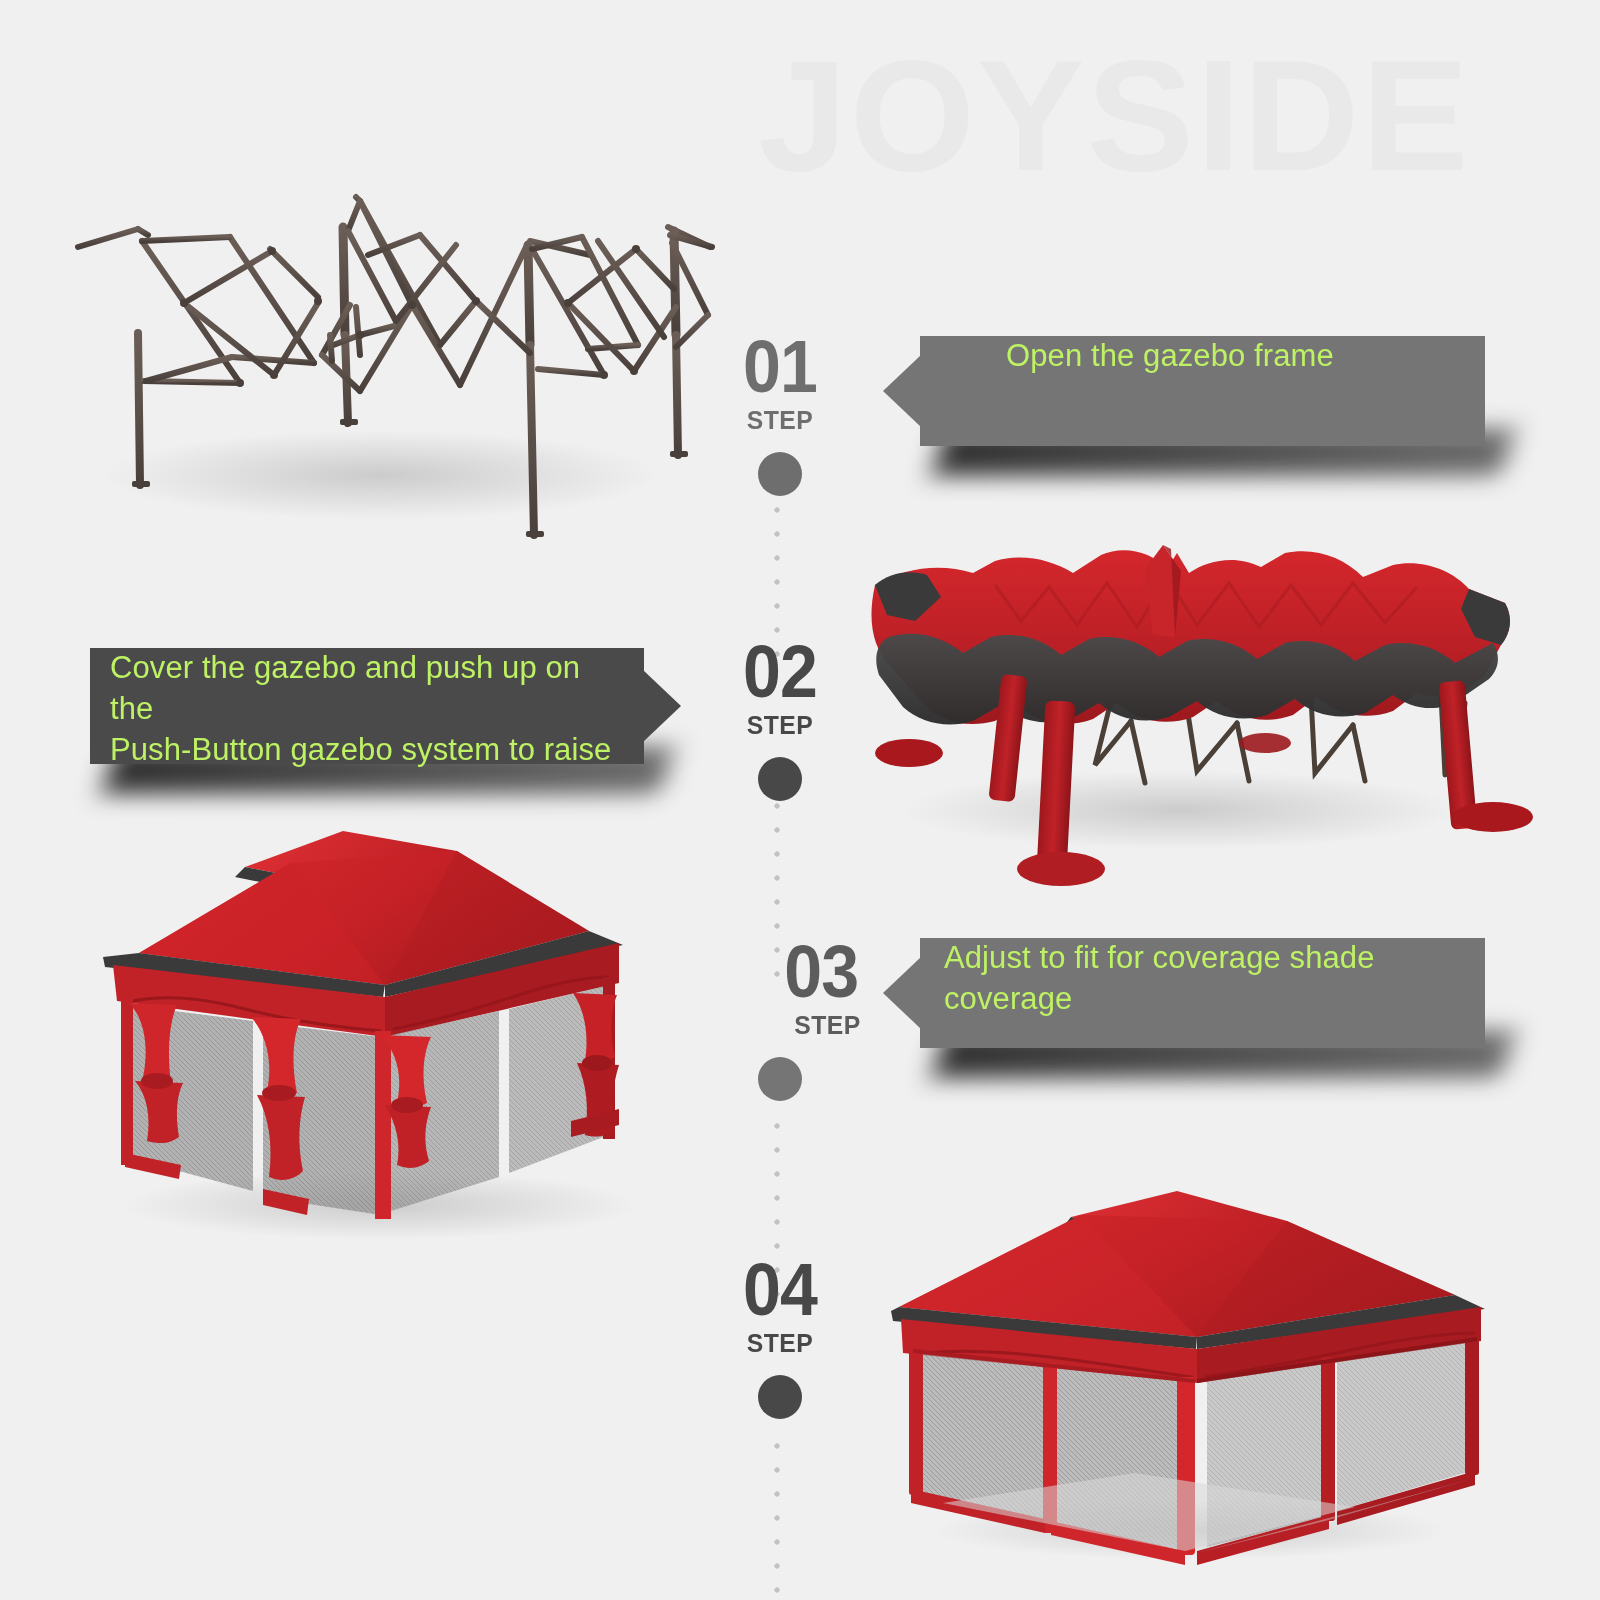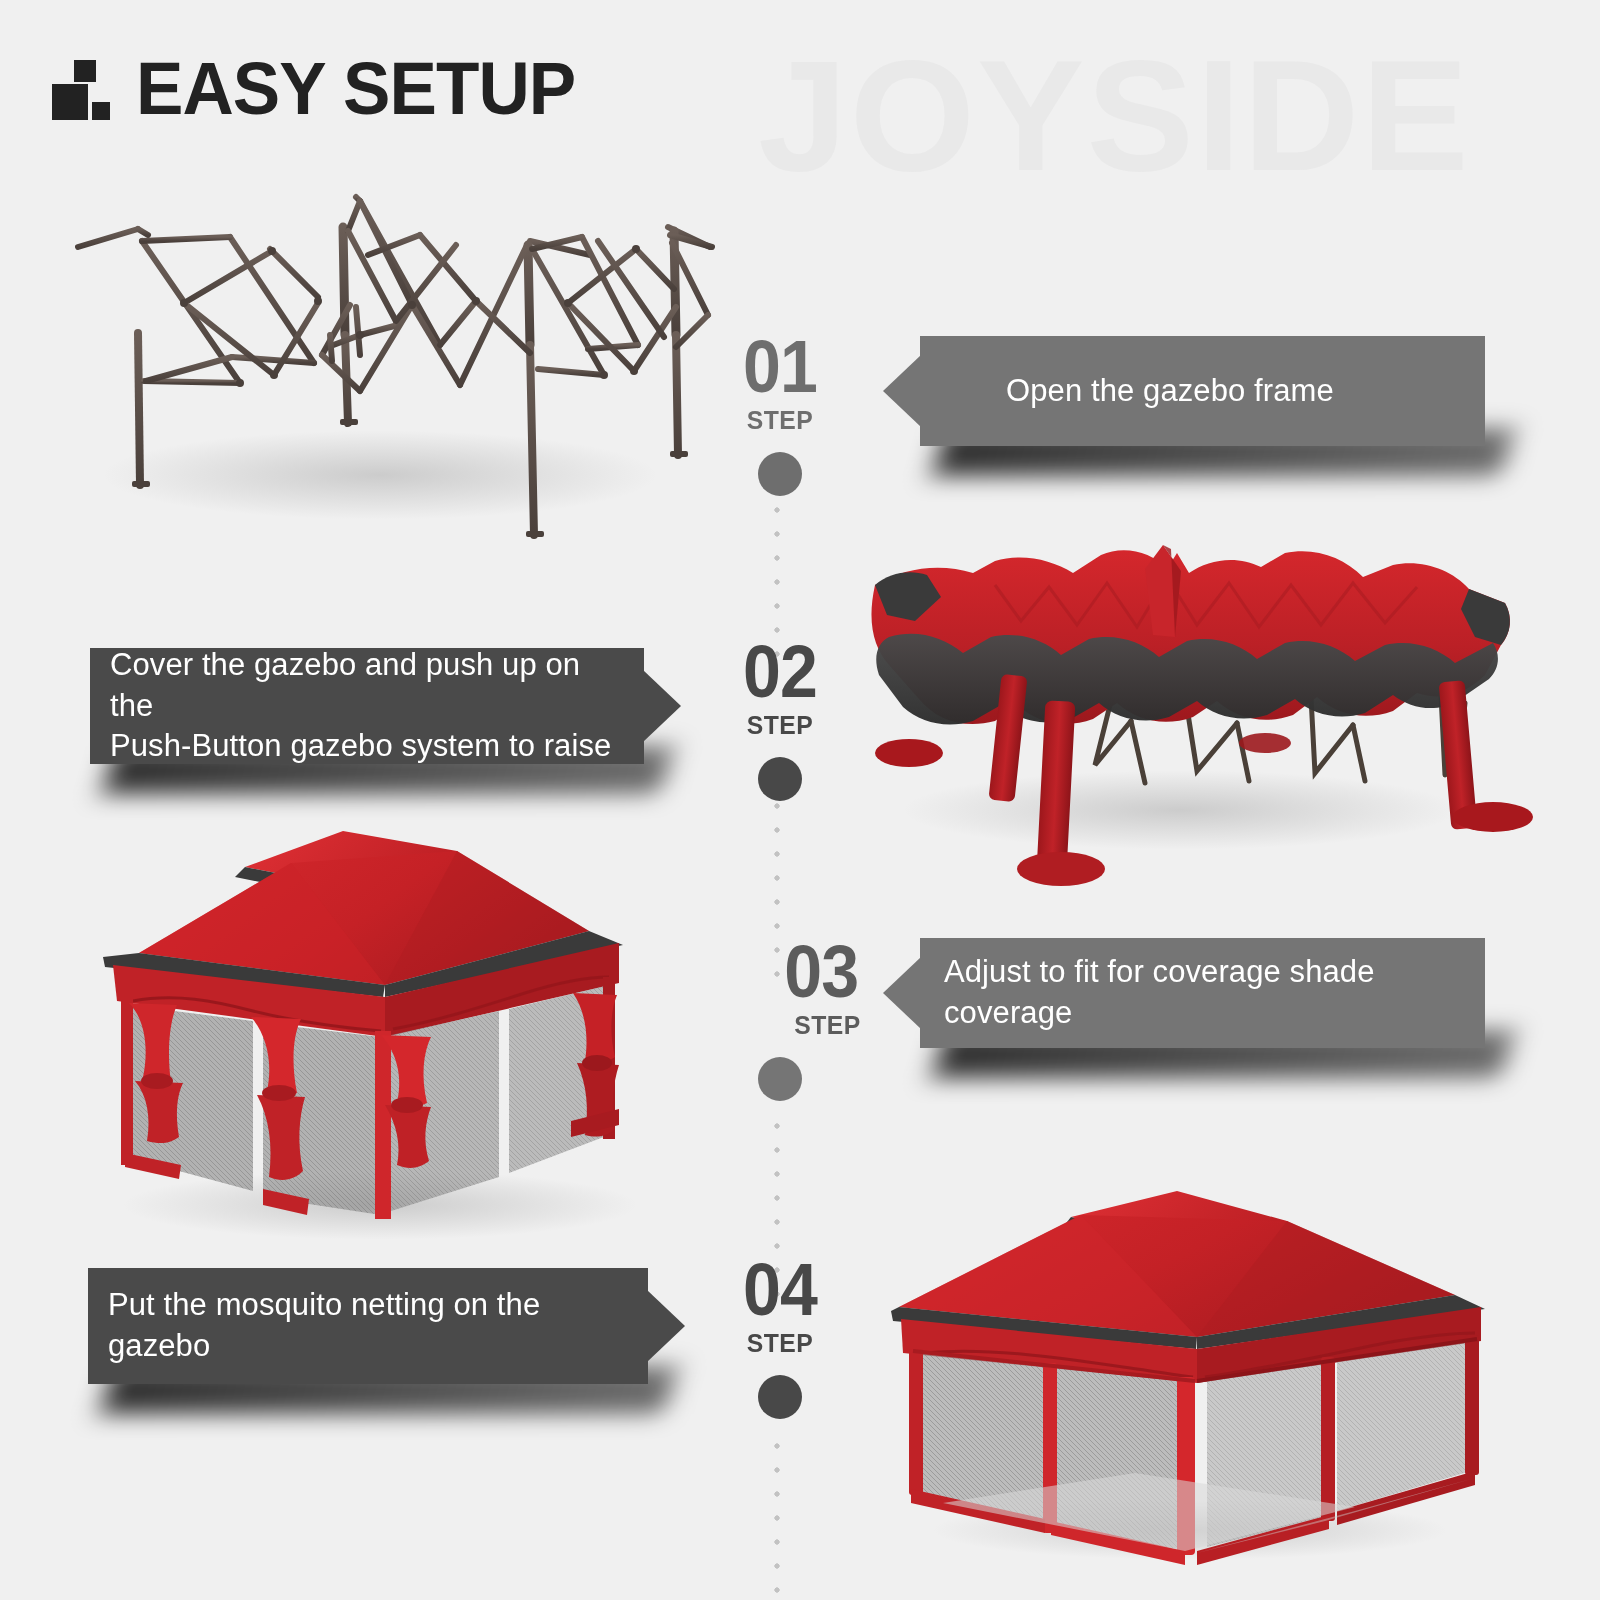--- a/index.html
+++ b/index.html
@@ -60,23 +60,23 @@
   .callout .shadow{
     position:absolute;left:12px;right:-16px;bottom:-30px;height:56px;
     background:linear-gradient(to right, rgba(0,0,0,0.80), rgba(0,0,0,0.55));
     filter:blur(13px);
     transform:skewX(-16deg) scaleY(0.85);
     transform-origin:left bottom;
     z-index:0;
   }
   .callout .body{
     position:relative;z-index:2;
-    display:flex;align-items:center;
+    display:flex;
     box-sizing:border-box;
-    color:#ffffff;
+    color:#bef264;
   }
   .callout .notch{position:absolute;top:50%;width:0;height:0;z-index:3;}
   
   .callout.point-left .notch{
     left:-37px;margin-top:-36px;
     border-top:36px solid transparent;
     border-bottom:36px solid transparent;
   }
   
   .callout.point-right .notch{
@@ -98,28 +98,20 @@
   }
   svg{display:block;overflow:visible;}
 </style>
 </head>
 <body>
 
 <div class="stage">
 
   <div id="watermark">JOYSIDE</div>
 
-  <div id="header">
-    <div id="brand-mark">
-      <div class="sq sq-top"></div>
-      <div class="sq sq-big"></div>
-      <div class="sq sq-small"></div>
-    </div>
-    <div id="page-title">EASY SETUP</div>
-  </div>
 
   <div id="timeline">
     <div class="dotline" style="top:150px;height:190px;"></div>
     <div class="dotline" style="top:470px;height:180px;"></div>
     <div class="dotline" style="top:790px;height:180px;"></div>
     <div class="dotline" style="top:1110px;height:160px;"></div>
   </div>
 
   <div class="step-marker" style="left:695px;top:335px;">
     <div class="step-num" style="color:#6e6e6e;">01</div>
@@ -410,27 +402,20 @@
       <path d="M486 316 L534 304 L534 320 L486 332 Z" fill="#a81b20"></path>
     </svg>
   </div>
 
   <div class="step-marker" style="left:695px;top:1258px;">
     <div class="step-num" style="color:#484848;">04</div>
     <div class="step-word" style="color:#484848;">STEP</div>
     <div class="step-dot" style="background:#484848;"></div>
   </div>
 
-  <div class="callout point-right" style="left:88px;top:1268px;width:560px;height:116px;">
-    <div class="shadow"></div>
-    <div class="notch" style="border-left:38px solid #4a4a4a;"></div>
-    <div class="body" style="width:560px;height:116px;background:#4a4a4a;padding:0 30px 0 20px;">
-      <div class="txt">Put the mosquito netting on the gazebo</div>
-    </div>
-  </div>
 
   <div class="ground-shadow" style="left:930px;top:1500px;width:520px;height:60px;"></div>
   <div class="photo" style="left:885px;top:1155px;width:615px;height:410px;">
     <svg width="615" height="410" viewBox="0 0 615 410">
       <defs>
         <linearGradient id="roofC" x1="0" y1="0" x2="1" y2="0.4">
           <stop offset="0%" stop-color="#d6282d"></stop>
           <stop offset="55%" stop-color="#c42126"></stop>
           <stop offset="100%" stop-color="#a81b20"></stop>
         </linearGradient>

